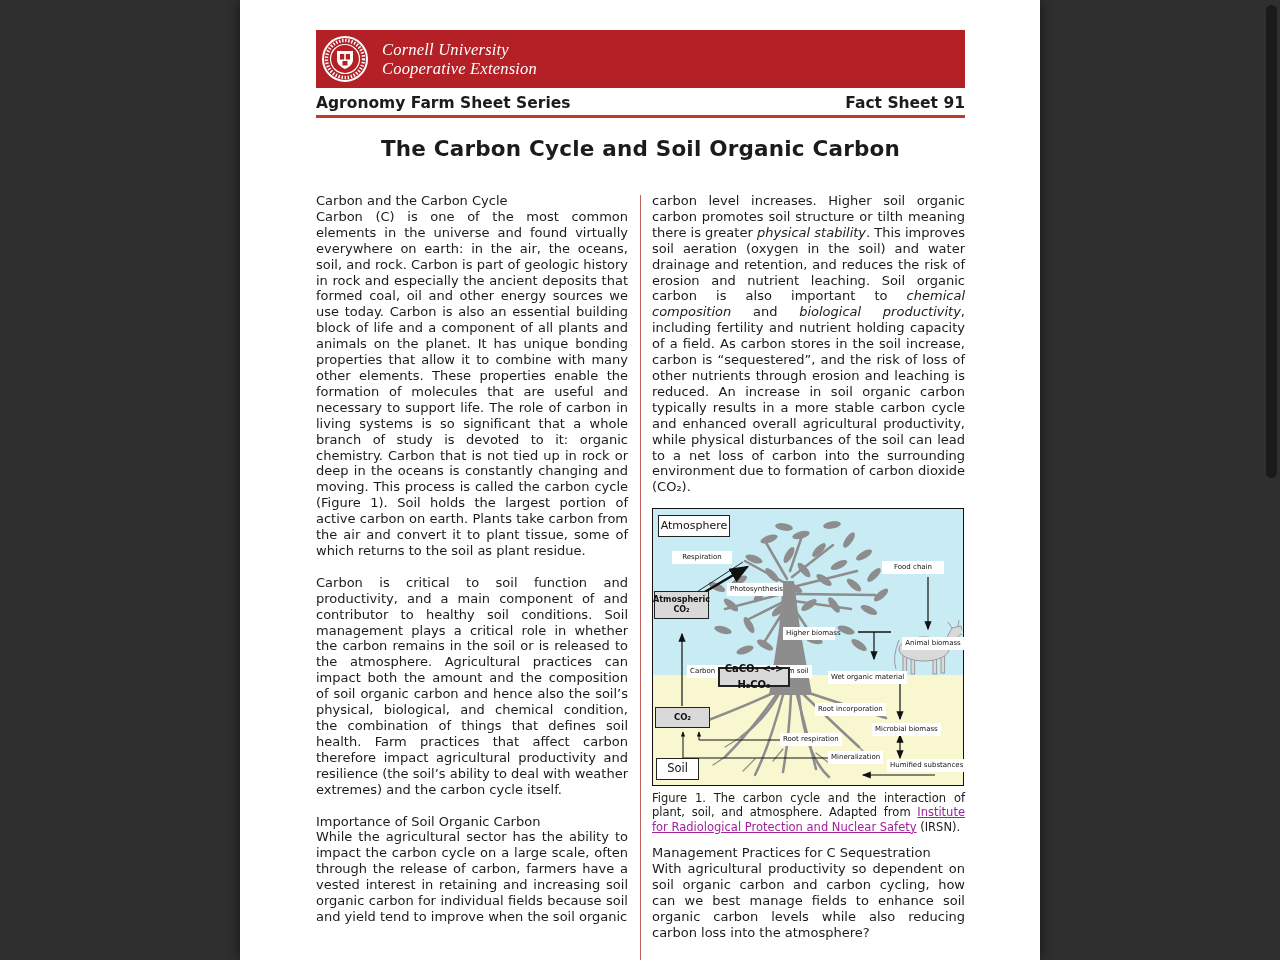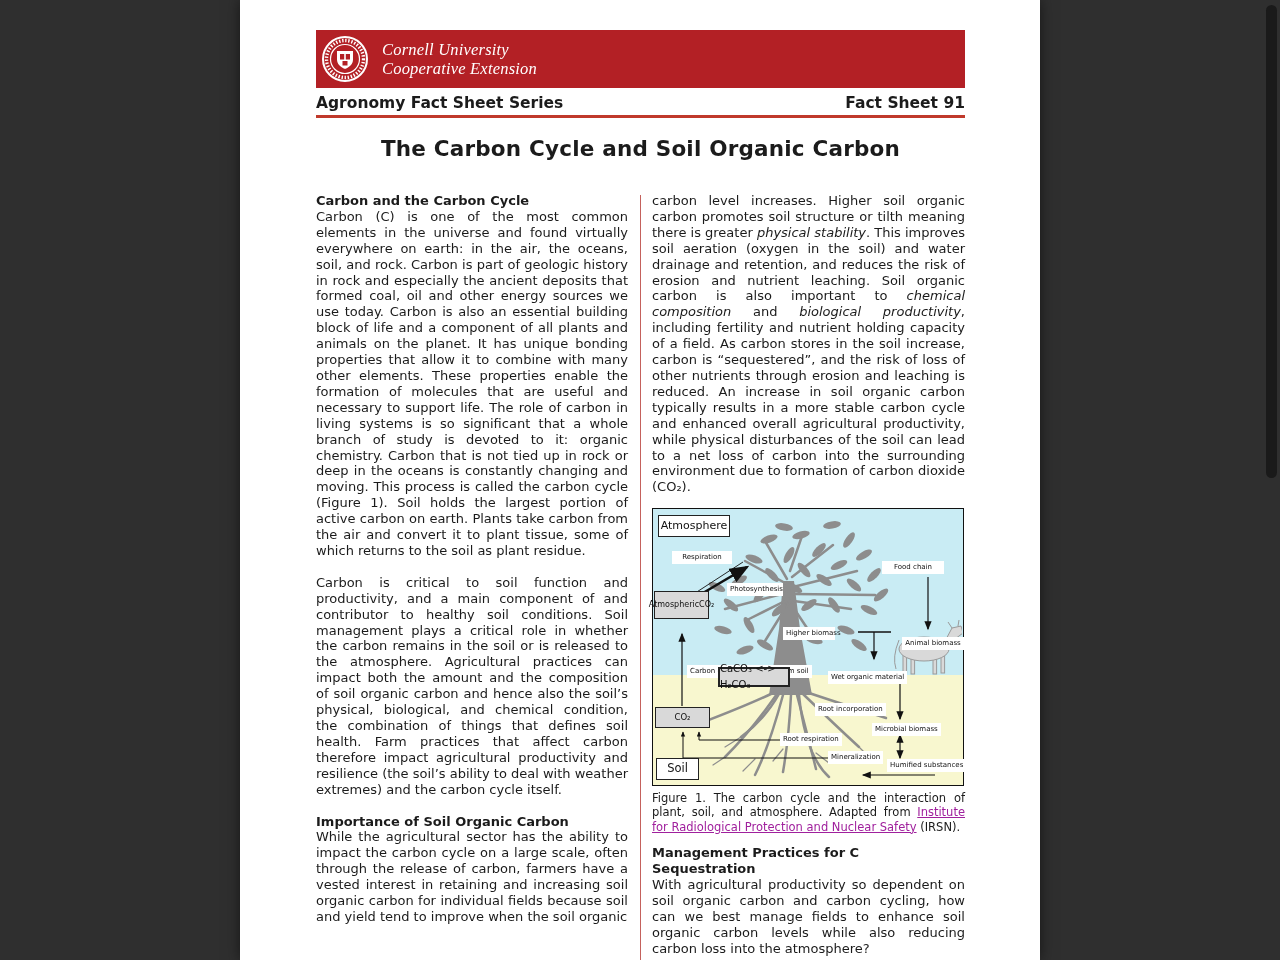--- a/index.html
+++ b/index.html
@@ -39,38 +39,38 @@
   .red-rule{position:absolute;left:76px;top:115px;width:649px;height:3px;background:var(--rule-red);}
   .doc-title{
     position:absolute;left:76px;top:136px;width:649px;text-align:center;
     font-size:21.5px;font-weight:bold;letter-spacing:.2px;
   }
   
   .col{position:absolute;top:193px;font-size:13px;line-height:15.9px;text-align:justify;}
   .col-left{left:76px;width:312px;}
   .col-right{left:412px;width:313px;}
   .col-divider{position:absolute;left:400px;top:195px;height:765px;width:1px;background:var(--divider-red);}
-  .sec-h{font-weight:bold;text-align:left;margin:0;}
+  .sec-h{font-weight:normal;text-align:left;margin:0;}
   .sec-p{margin:0 0 16px 0;}
   .ital{font-style:italic;}
   
   .fig{
     position:relative;width:312px;height:278px;border:1.5px solid #111;margin-top:13px;
     text-align:left;
   }
   .fig-sky{position:absolute;left:0;right:0;top:0;height:166px;background:var(--sky);}
   .fig-soil{position:absolute;left:0;right:0;top:166px;bottom:0;background:var(--soil-yellow);}
   .fig svg{position:absolute;left:0;top:0;}
   .flab{
     position:absolute;background:#fff;font-size:7px;line-height:1.2;color:#111;
     padding:2px 3px;white-space:nowrap;
   }
   .fbox{
-    position:absolute;background:#d9d9d9;border:1px solid #222;font-weight:normal;color:#111;
-    display:flex;flex-direction:row;align-items:center;justify-content:center;text-align:left;
+    position:absolute;background:#d9d9d9;border:1px solid #222;font-weight:bold;color:#111;
+    display:flex;flex-direction:column;align-items:center;justify-content:center;text-align:center;
   }
   .fwhitebox{
     position:absolute;background:#fff;border:1px solid #222;color:#111;
     display:flex;align-items:center;justify-content:center;text-align:left;
   }
   .fig-caption{
     font-size:11.5px;line-height:14.2px;text-align:justify;margin-top:5px;
   }
   .cap-link{color:var(--link-purple);text-decoration:underline;}
   .mgmt-h{margin-top:8px;}
@@ -90,21 +90,21 @@
       <rect x="24.8" y="19" width="4.2" height="5.5" fill="#b32025"></rect>
       <rect x="21.5" y="26" width="5" height="4.5" fill="#b32025"></rect>
     </svg>
     <div class="wordmark">
       <div>Cornell University</div>
       <div>Cooperative Extension</div>
     </div>
   </div>
 
   <div class="hdr-row">
-    <span>Agronomy Fact Sheet Series</span>
+    <span>Agronomy Farm Sheet Series</span>
     <span>Fact Sheet 91</span>
   </div>
   <div class="red-rule"></div>
 
   <div class="doc-title">The Carbon Cycle and Soil Organic Carbon</div>
 
   <div class="col-divider"></div>
 
   <div class="col col-left">
     <h3 class="sec-h" style="font-size:13px;">Carbon and the Carbon Cycle</h3>

